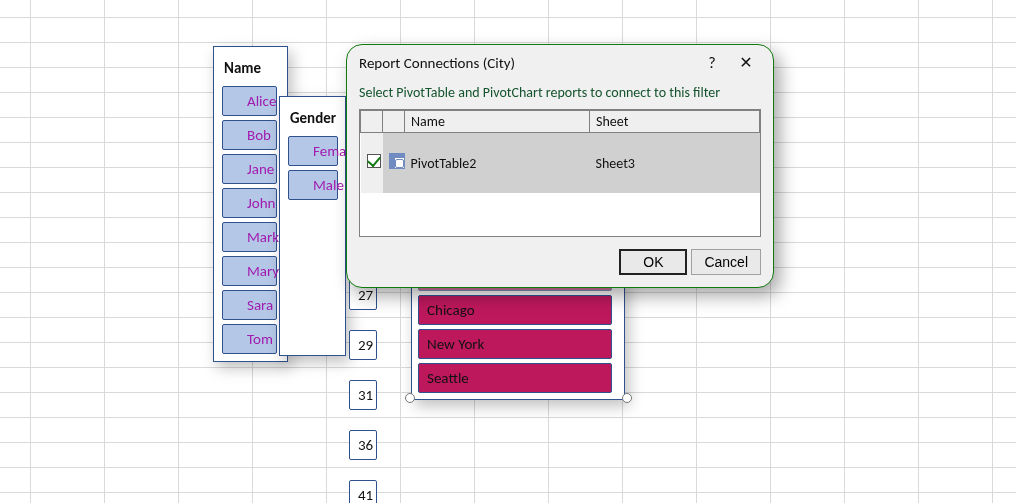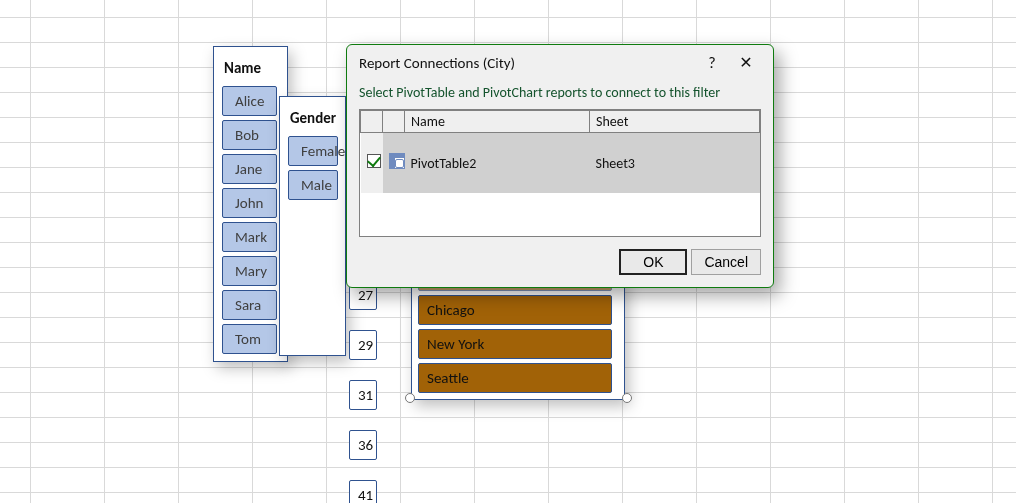--- a/index.html
+++ b/index.html
@@ -26,23 +26,23 @@
     font-weight: 600;
     font-size: 15px;
     padding: 4px 2px 8px 2px;
     border-bottom: 1px solid #ffffff00;
   }
   .slicer .items { display: flex; flex-direction: column; gap: 4px; }
   .slicer .item {
     background: #b4c7e7;
     border: 1px solid #2f528f;
     border-radius: 2px;
-    padding: 5px 8px 5px 12px;
+    padding: 5px 8px 5px 24px;
     font-size: 15px;
-    color: #404040;
+    color: #a21caf;
     cursor: pointer;
   }
   .slicer.gender { box-shadow: 4px 6px 14px rgba(0,0,0,0.25); }
   .slicer.name .item { width: 55px; }
   .slicer.gender .item { width: 50px; }
   
   .age-panel { position: absolute; background: transparent; }
   .age-panel .item-out {
     background: #fff;
     border: 1px solid #2f528f;
@@ -50,39 +50,39 @@
     padding: 5px 8px;
     font-size: 15px;
     margin-bottom: 20px;
     width: 28px;
     text-align: left;
     cursor: pointer;
   }
   
   .city-panel { position: absolute; background: #fff; border: 1px solid #2f528f; padding: 6px; box-shadow: 4px 6px 14px rgba(0,0,0,0.25); }
   .city-panel .c-item {
-    background: #a16207;
+    background: #be185d;
     border: 1px solid #2f528f;
     border-radius: 2px;
     padding: 5px 8px;
     font-size: 15px;
     margin-bottom: 4px;
     width: 194px;
     cursor: pointer;
   }
   .city-panel .c-item.ghost { opacity: .6; }
   .sel-handle { position:absolute; width:10px; height:10px; background:#fff; border:1px solid #777; border-radius:50%; }
   
   .dialog {
     position: absolute;
     left: 346px; top: 44px;
     width: 428px;
     background: #f0f0f0;
     border: 1px solid #0f7b0f;
-    border-radius: 6px;
+    border-radius: 16px;
     box-shadow: 6px 8px 18px rgba(0,0,0,0.35);
   }
   .dialog .titlebar {
     display: flex; align-items: center;
     padding: 8px 10px 8px 12px;
     font-size: 15px;
   }
   .dialog .titlebar .title { flex: 1; }
   .dialog .titlebar .tbtn { width: 34px; text-align: center; font-size: 16px; cursor: pointer; }
   .dialog .desc { padding: 4px 12px 8px 12px; font-size: 14px; color:#14532d; }

